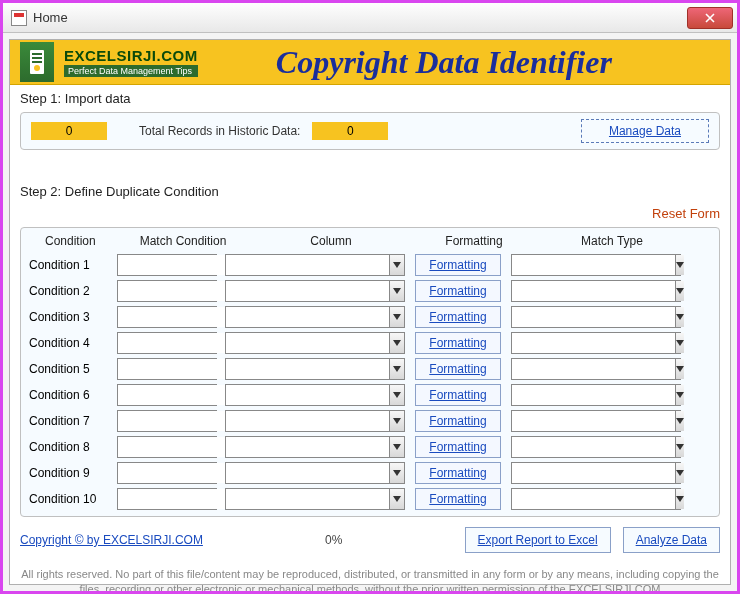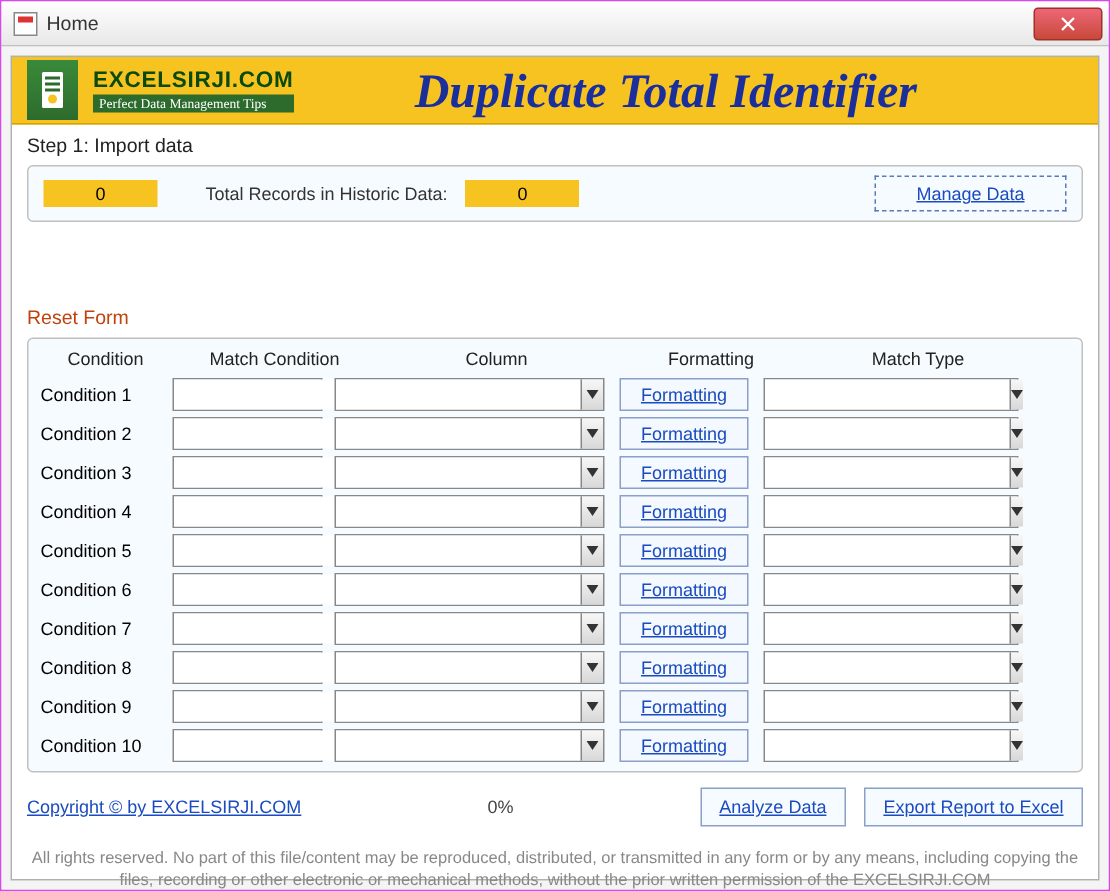--- a/index.html
+++ b/index.html
@@ -7,21 +7,21 @@
       font-family: "Segoe UI", Tahoma, sans-serif;
       font-size: 12px;
       background: #fff;
       width: 740px;
       height: 594px;
       overflow: hidden;
     }
     .window {
       width: 740px;
       height: 594px;
-      border: 1px solid #d946ef;
+      border: 3px solid #d946ef;
       display: flex;
       flex-direction: column;
       background: #f0f0f0;
     }
     .titlebar {
       height: 30px;
       background: linear-gradient(to bottom, #fefefe, #e8e8e8);
       display: flex;
       align-items: center;
       border-bottom: 1px solid #c0c0c0;
@@ -107,21 +107,20 @@
       font-size: 15px;
       letter-spacing: 0.5px;
       color: #0a4a0a;
     }
     .logo-text .sub {
       font-size: 9px;
       color: #fff;
       background: #2d6b2d;
       padding: 1px 4px;
       margin-top: 1px;
-      font-family: Liberation Serif, serif;
     }
     .header-title {
       flex: 1;
       text-align: center;
       font-family: "Brush Script MT", cursive;
       font-style: italic;
       font-weight: bold;
       font-size: 32px;
       color: #1a2e9c;
       padding-right: 50px;
@@ -282,35 +281,36 @@
                 <rect x="6" y="9" width="10" height="2" fill="#2d6b2d"></rect>
                 <rect x="6" y="13" width="10" height="2" fill="#2d6b2d"></rect>
                 <circle cx="11" cy="20" r="3" fill="#f7c320"></circle>
               </svg>
           </div>
           <div class="logo-text">
             <div class="main">EXCELSIRJI.COM</div>
             <div class="sub">Perfect Data Management Tips</div>
           </div>
         </div>
-        <div class="header-title">Duplicate Total Identifier</div>
+        <div class="header-title">Copyright Data Identifier</div>
       </div>
 
       <div class="section-header">
         <span>Step 1: Import data</span>
       </div>
       <div class="step1-box">
         <span class="value">0</span>
         <span class="label" style="margin-left:20px">Total Records in Historic Data:</span>
         <span class="value">0</span>
         <div class="spacer"></div>
         <button class="dotted-btn">Manage Data</button>
       </div>
 
       <div class="section-header">
+        <span>Step 2: Define Duplicate Condition</span>
         <span class="link">Reset Form</span>
       </div>
 
       <div class="conditions">
         <div class="cond-head">
           <div class="col-condname">Condition</div>
           <div class="col-match">Match Condition</div>
           <div class="col-column">Column</div>
           <div class="col-fmt">Formatting</div>
           <div class="col-type">Match Type</div>
@@ -655,22 +655,22 @@
                   </div>
                 </div>
               </div>
             </div>
           </div>
       </div>
 
       <div class="footer-row">
         <span class="copyright">Copyright © by EXCELSIRJI.COM</span>
         <span class="progress">0%</span>
+        <button class="action-btn">Export Report to Excel</button>
         <button class="action-btn">Analyze Data</button>
-        <button class="action-btn">Export Report to Excel</button>
       </div>
 
       <div class="divider-line"></div>
 
       <div class="disclaimer">All rights reserved. No part of this file/content may be reproduced, distributed, or transmitted in any form or by any means, including copying the files, recording or other electronic or mechanical methods, without the prior written permission of the EXCELSIRJI.COM</div>
     </div>
   </div>
 </div>
 
 </body></html>

